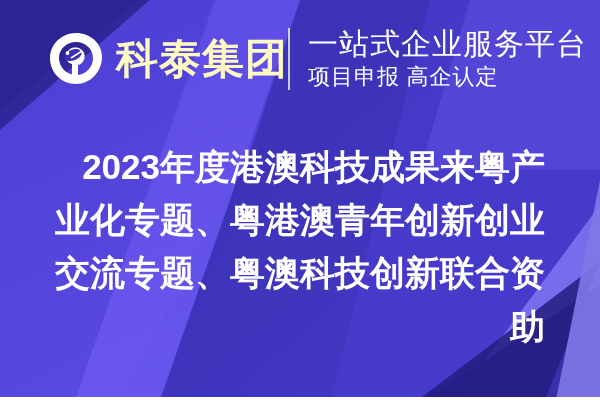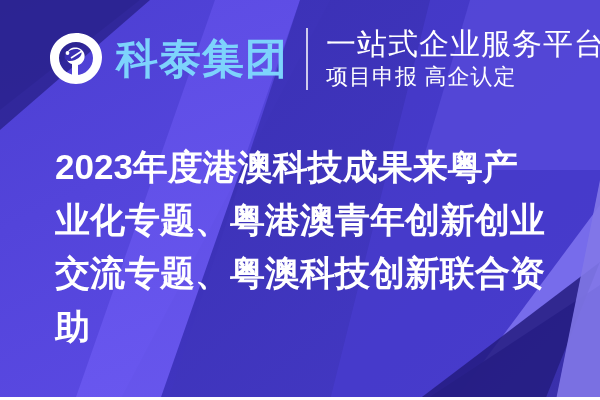--- a/index.html
+++ b/index.html
@@ -51,27 +51,26 @@
   }
   .logo-mark {
     width: 56px;
     height: 56px;
     flex: 0 0 56px;
     margin-right: 12px;
   }
   .logo-mark svg { display: block; width: 56px; height: 56px; }
 
   .brand-name {
-    color: #7dd3fc;
+    color: #fef9c3;
     font-size: 42px;
     font-weight: bold;
     letter-spacing: 1px;
     line-height: 1;
     white-space: nowrap;
-    margin-right: 18px;
   }
 
   .divider {
     width: 2px;
     height: 62px;
     background: rgba(255,255,255,0.75);
     margin-right: 18px;
     flex: 0 0 2px;
   }
 
@@ -105,21 +104,21 @@
     top: 140px;
     width: 600px;
     padding: 0 55px;
     box-sizing: border-box;
     z-index: 5;
     color: #ffffff;
     font-size: 35px;
     font-weight: bold;
     line-height: 1.52;
     letter-spacing: 0px;
-    text-align: left;
+    text-align: right;
     word-break: break-all;
   }
 
   .bottom-strip {
     position: absolute;
     left: 0;
     bottom: 0;
     width: 600px;
     height: 3px;
     background: #ffffff;

